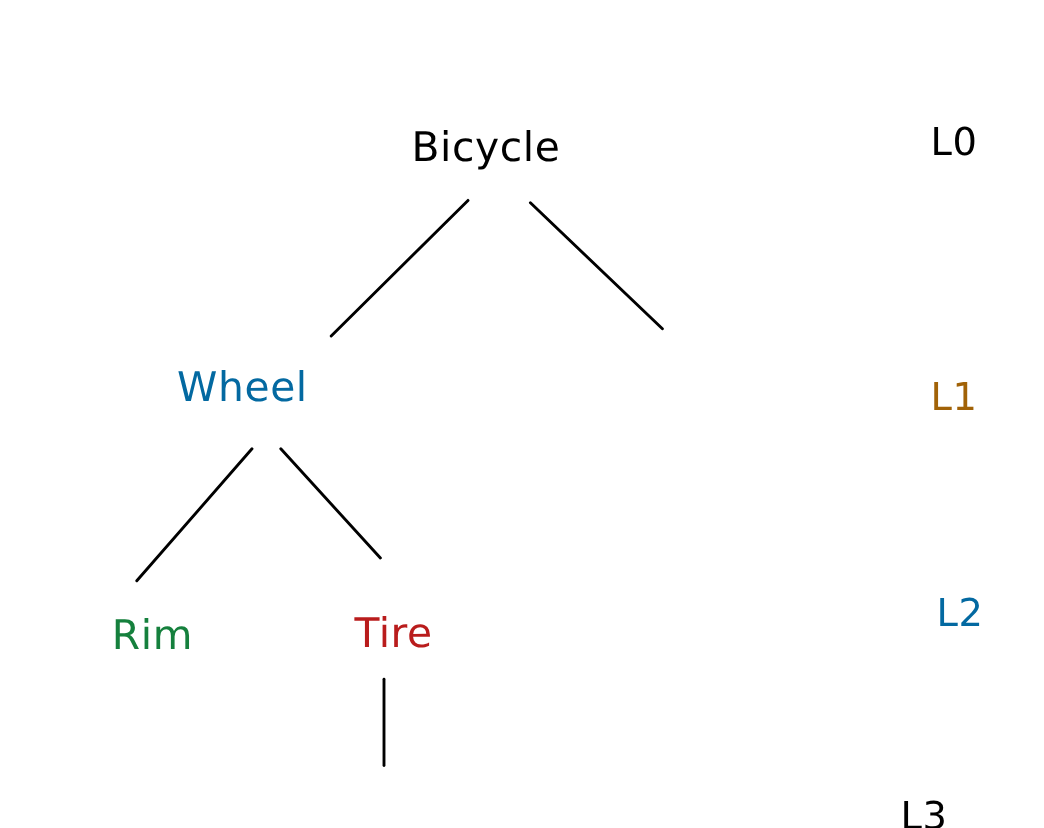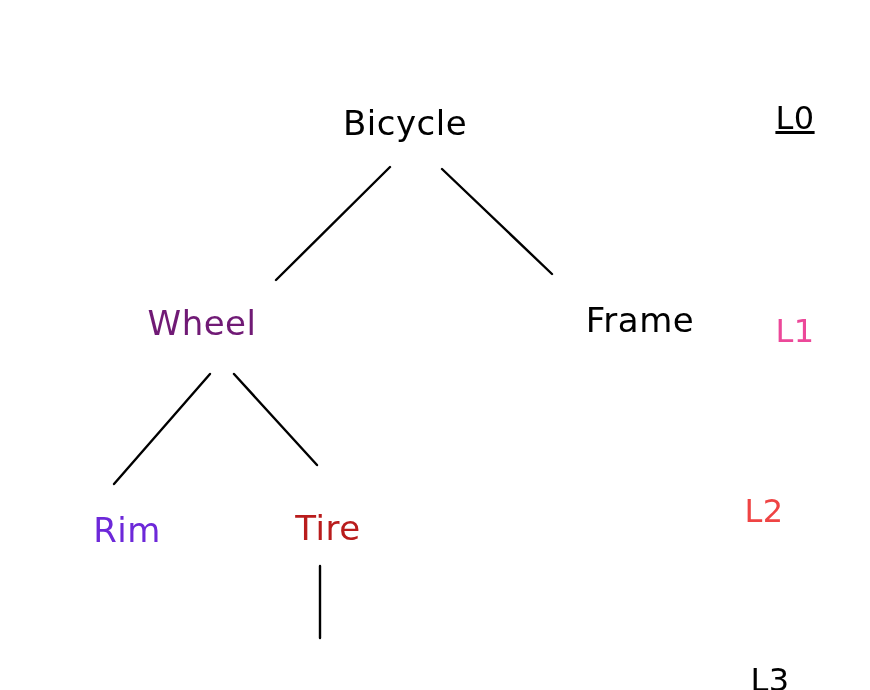--- a/index.html
+++ b/index.html
@@ -59,30 +59,29 @@
       <line x1="390" y1="124" x2="276" y2="237" stroke="#000000"></line>
       <line x1="442" y1="126" x2="552" y2="231" stroke="#000000"></line>
       <line x1="210" y1="331" x2="114" y2="441" stroke="#000000"></line>
       <line x1="234" y1="331" x2="317" y2="422" stroke="#000000"></line>
       <line x1="320" y1="523" x2="320" y2="595" stroke="#000000"></line>
     </g>
   </svg>
 
   <div class="node-label" style="left: 405px; top: 80px; color: rgb(0, 0, 0);">Bicycle</div>
 
-  <div class="node-label" style="left: 202px; top: 280px; color: #701a75;">Wheel</div>
+  <div class="node-label" style="left: 202px; top: 280px; color: #0369a1;">Wheel</div>
 
-  <div class="node-label" style="left: 640px; top: 277px; color: rgb(0, 0, 0);">Frame</div>
 
-  <div class="node-label" style="left: 127px; top: 487px; color: #6d28d9; text-align: right;">Rim</div>
+  <div class="node-label" style="left: 127px; top: 487px; color: #15803d; text-align: right;">Rim</div>
 
   <div class="node-label" style="left: 328px; top: 485px; color: #b91c1c;">Tire</div>
 
 
-  <div class="level-label" style="left: 795px; top: 75px; color: rgb(0, 0, 0); text-decoration: underline;">L0</div>
+  <div class="level-label" style="left: 795px; top: 75px; color: rgb(0, 0, 0);">L0</div>
 
-  <div class="level-label" style="left: 795px; top: 288px; color: #ec4899;">L1</div>
+  <div class="level-label" style="left: 795px; top: 288px; color: #a16207;">L1</div>
 
-  <div class="level-label" style="left: 764px; top: 468px; color: #ef4444;">L2</div>
+  <div class="level-label" style="left: 800px; top: 468px; color: #0369a1;">L2</div>
 
   <div class="level-label" style="left: 770px; top: 637px; color: rgb(0, 0, 0);">L3</div>
 
 </div>
 
 </body></html>

